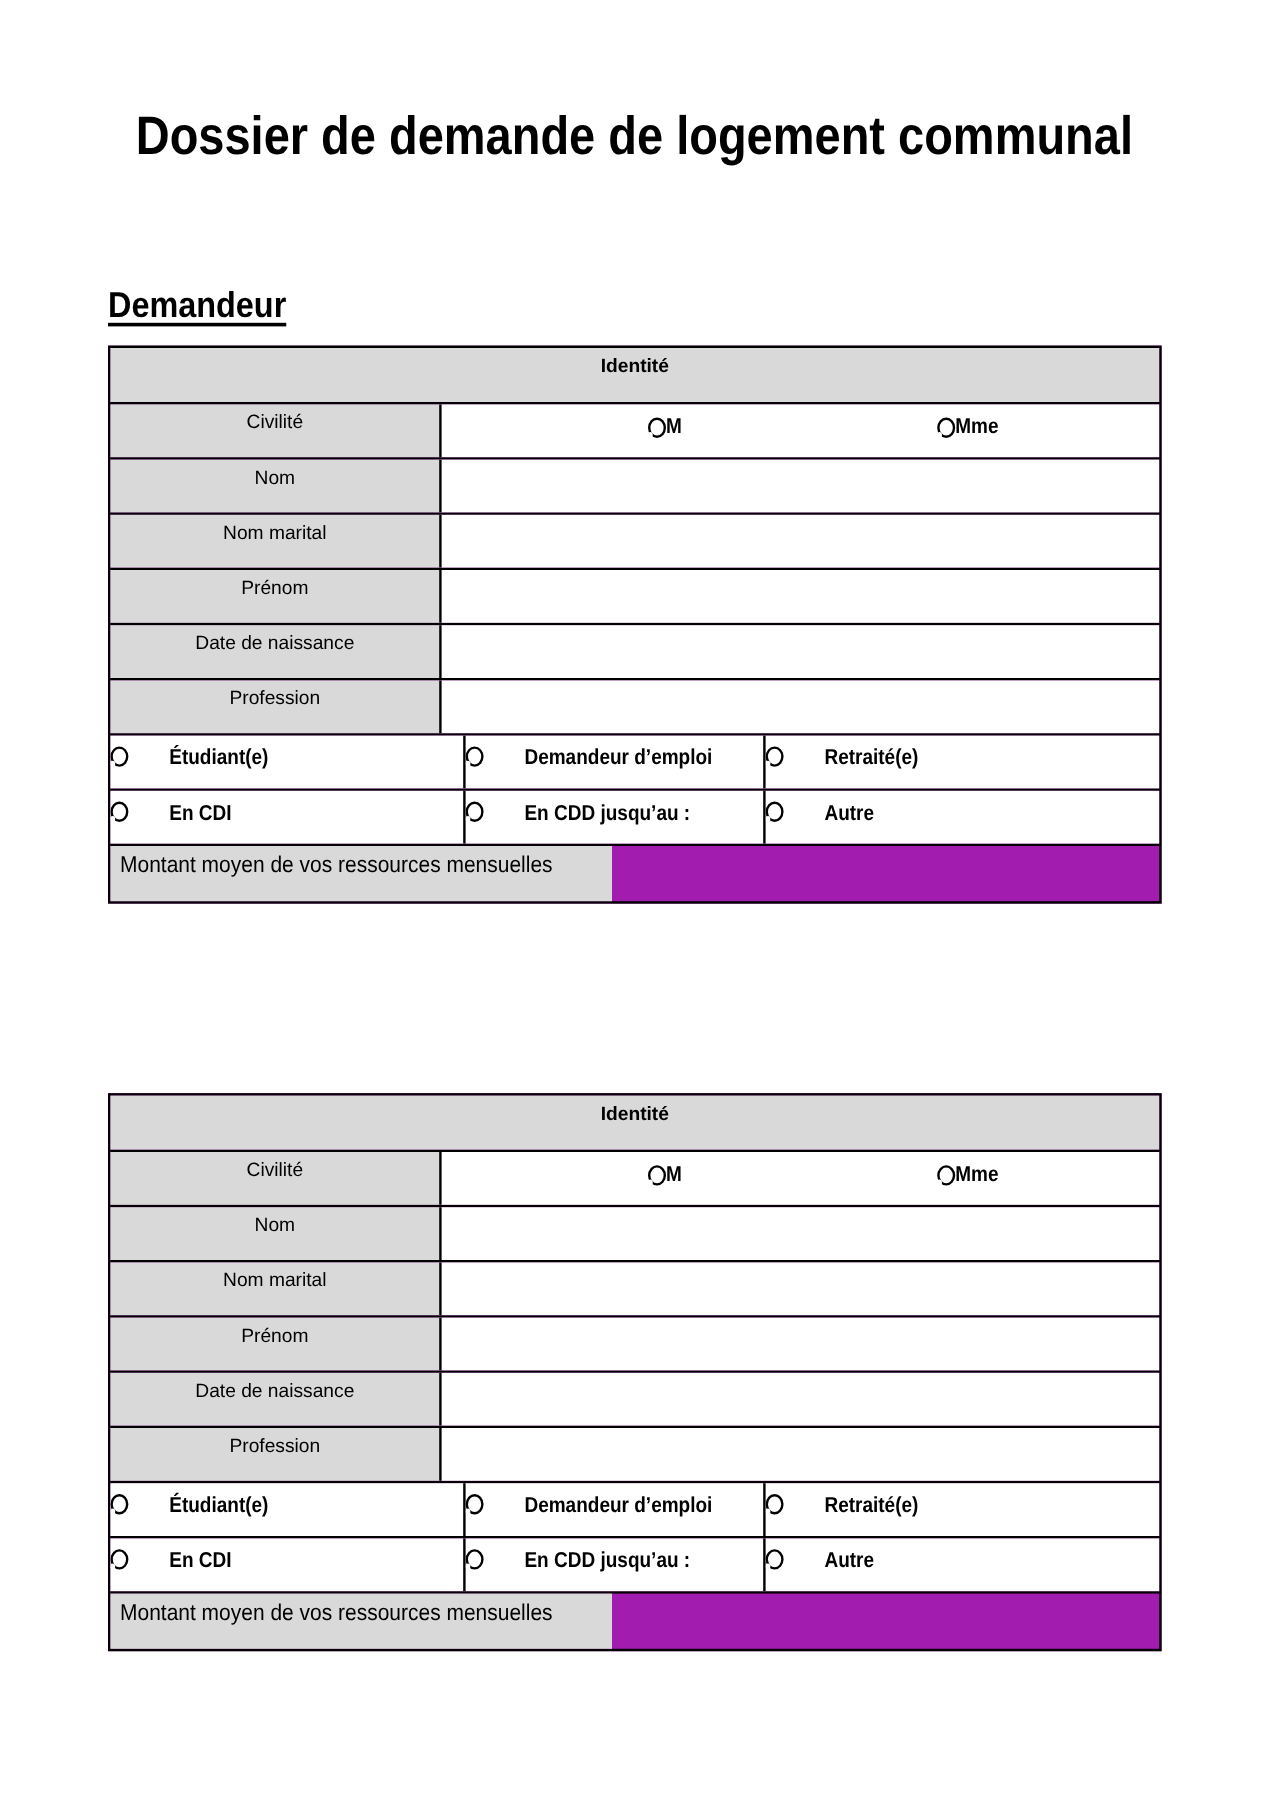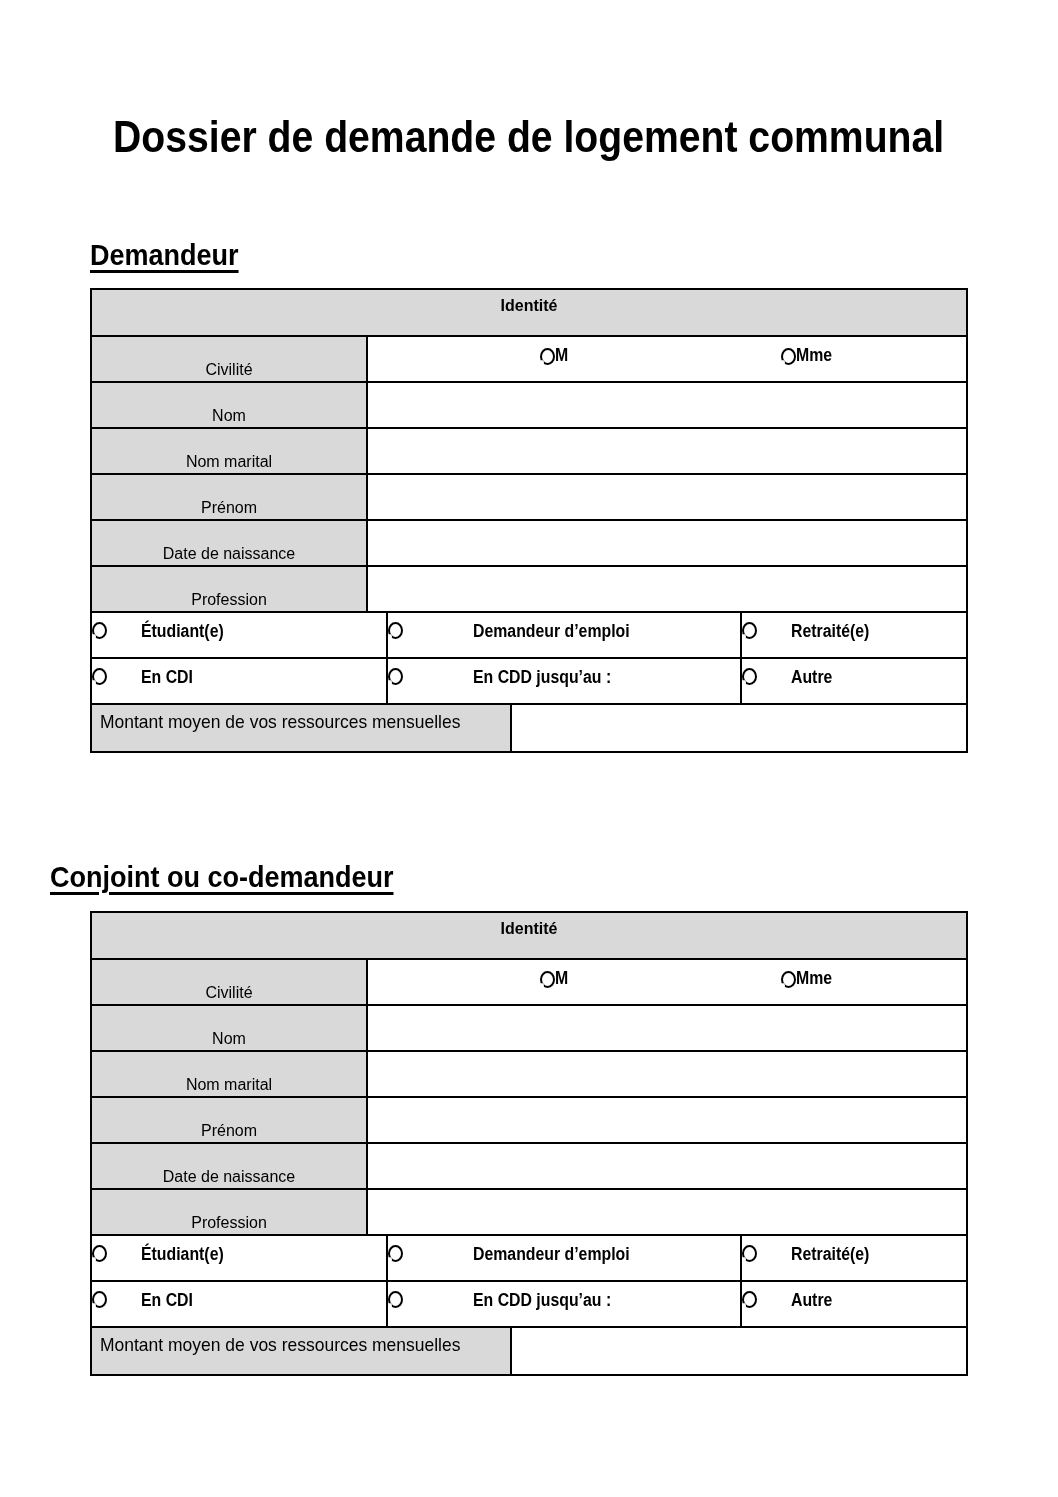--- a/index.html
+++ b/index.html
@@ -9,21 +9,21 @@
     font-family:"Liberation Sans", sans-serif;
     color:#000;
   }
   .page { position:relative; width:1058px; height:1497px; overflow:hidden; }
 
   
   .cond  { display:inline-block; transform:scaleX(0.87); transform-origin:0 50%; white-space:nowrap; }
   .condc { display:inline-block; transform:scaleX(0.87); transform-origin:50% 50%; white-space:nowrap; }
 
   .doc-title {
-    position:absolute; top:112px; left:0; width:100%;
+    position:absolute; top:88px; left:0; width:100%;
     text-align:center;
     font-size:45px; font-weight:bold; line-height:1.1;
   }
 
   .section-heading {
     position:absolute; left:50px;
     font-size:30px; font-weight:bold; line-height:1;
   }
   .section-heading .cond {
     transform:scaleX(0.9);
@@ -44,21 +44,21 @@
   .tbl-1 { top:288px; }
   .tbl-2 { top:911px; }
 
   .trow {
     display:flex;
     box-sizing:border-box;
     height:46px;
     border-top:2px solid #000;
   }
   .trow-header { height:45px; border-top:none; }
-  .trow-montant { height:48px; }
+  .trow-montant { height:48px;flex-direction:column; }
 
   .cell {
     box-sizing:border-box;
     border-left:2px solid #000;
     height:100%;
     overflow:hidden;
   }
   .cell:first-child { border-left:none; }
 
   .gray { background:#d9d9d9; }
@@ -67,37 +67,37 @@
     flex:1;
     text-align:center;
     font-weight:bold; font-size:16px;
     padding-top:7px;
   }
 
   .label-cell {
     width:274px; flex:none;
     text-align:center;
     font-size:16px;
-    padding-top:24px;
+    padding-top:7px;
   }
   .value-cell { flex:1; background:#fff; }
 
   .civ-cell { display:flex; align-items:flex-start; padding-top:8px; padding-left:172px; }
   .civ-opt { display:inline-flex; align-items:center; font-size:18px; font-weight:bold; }
   .civ-opt-2 { margin-left:168px;padding-left:43px; }
   .civ-opt .cond { transform:scaleX(0.88); }
 
   .opt-cell {
     flex:none;
     display:flex; align-items:flex-start;
     padding-top:8px; 
     background:#fff;
   }
   .opt-1 { width:294px; }
-  .opt-2 { width:354px;gap:36px; }
+  .opt-2 { width:250px; }
   .opt-3 { flex:1; }
   .opt-label { font-size:18px; font-weight:bold; margin-left:34px; transform:scaleX(0.88); transform-origin:0 50%; display:inline-block; white-space:nowrap; }
 
   .radio {
     display:inline-block; flex:none;
     width:11px; height:13px;
     border:2.5px solid #000;
     border-radius:50%;
     background:#fff;
     position:relative;
@@ -222,23 +222,20 @@
     </div>
 
     <div class="trow trow-montant">
       <div class="cell montant-gray gray">
         <span class="cond">Montant moyen de vos ressources mensuelles</span>
       </div>
       <div class="cell montant-white"></div>
     </div>
   </div>
 
-  <div class="section-heading heading-2">
-    <span class="cond">Conjoint ou co-demandeur</span>
-  </div>
 
   <div class="tbl tbl-2">
     <div class="trow trow-header">
       <div class="cell hdr-cell gray">
         <span>Identité</span>
       </div>
     </div>
 
     <div class="trow">
       <div class="cell label-cell gray">

